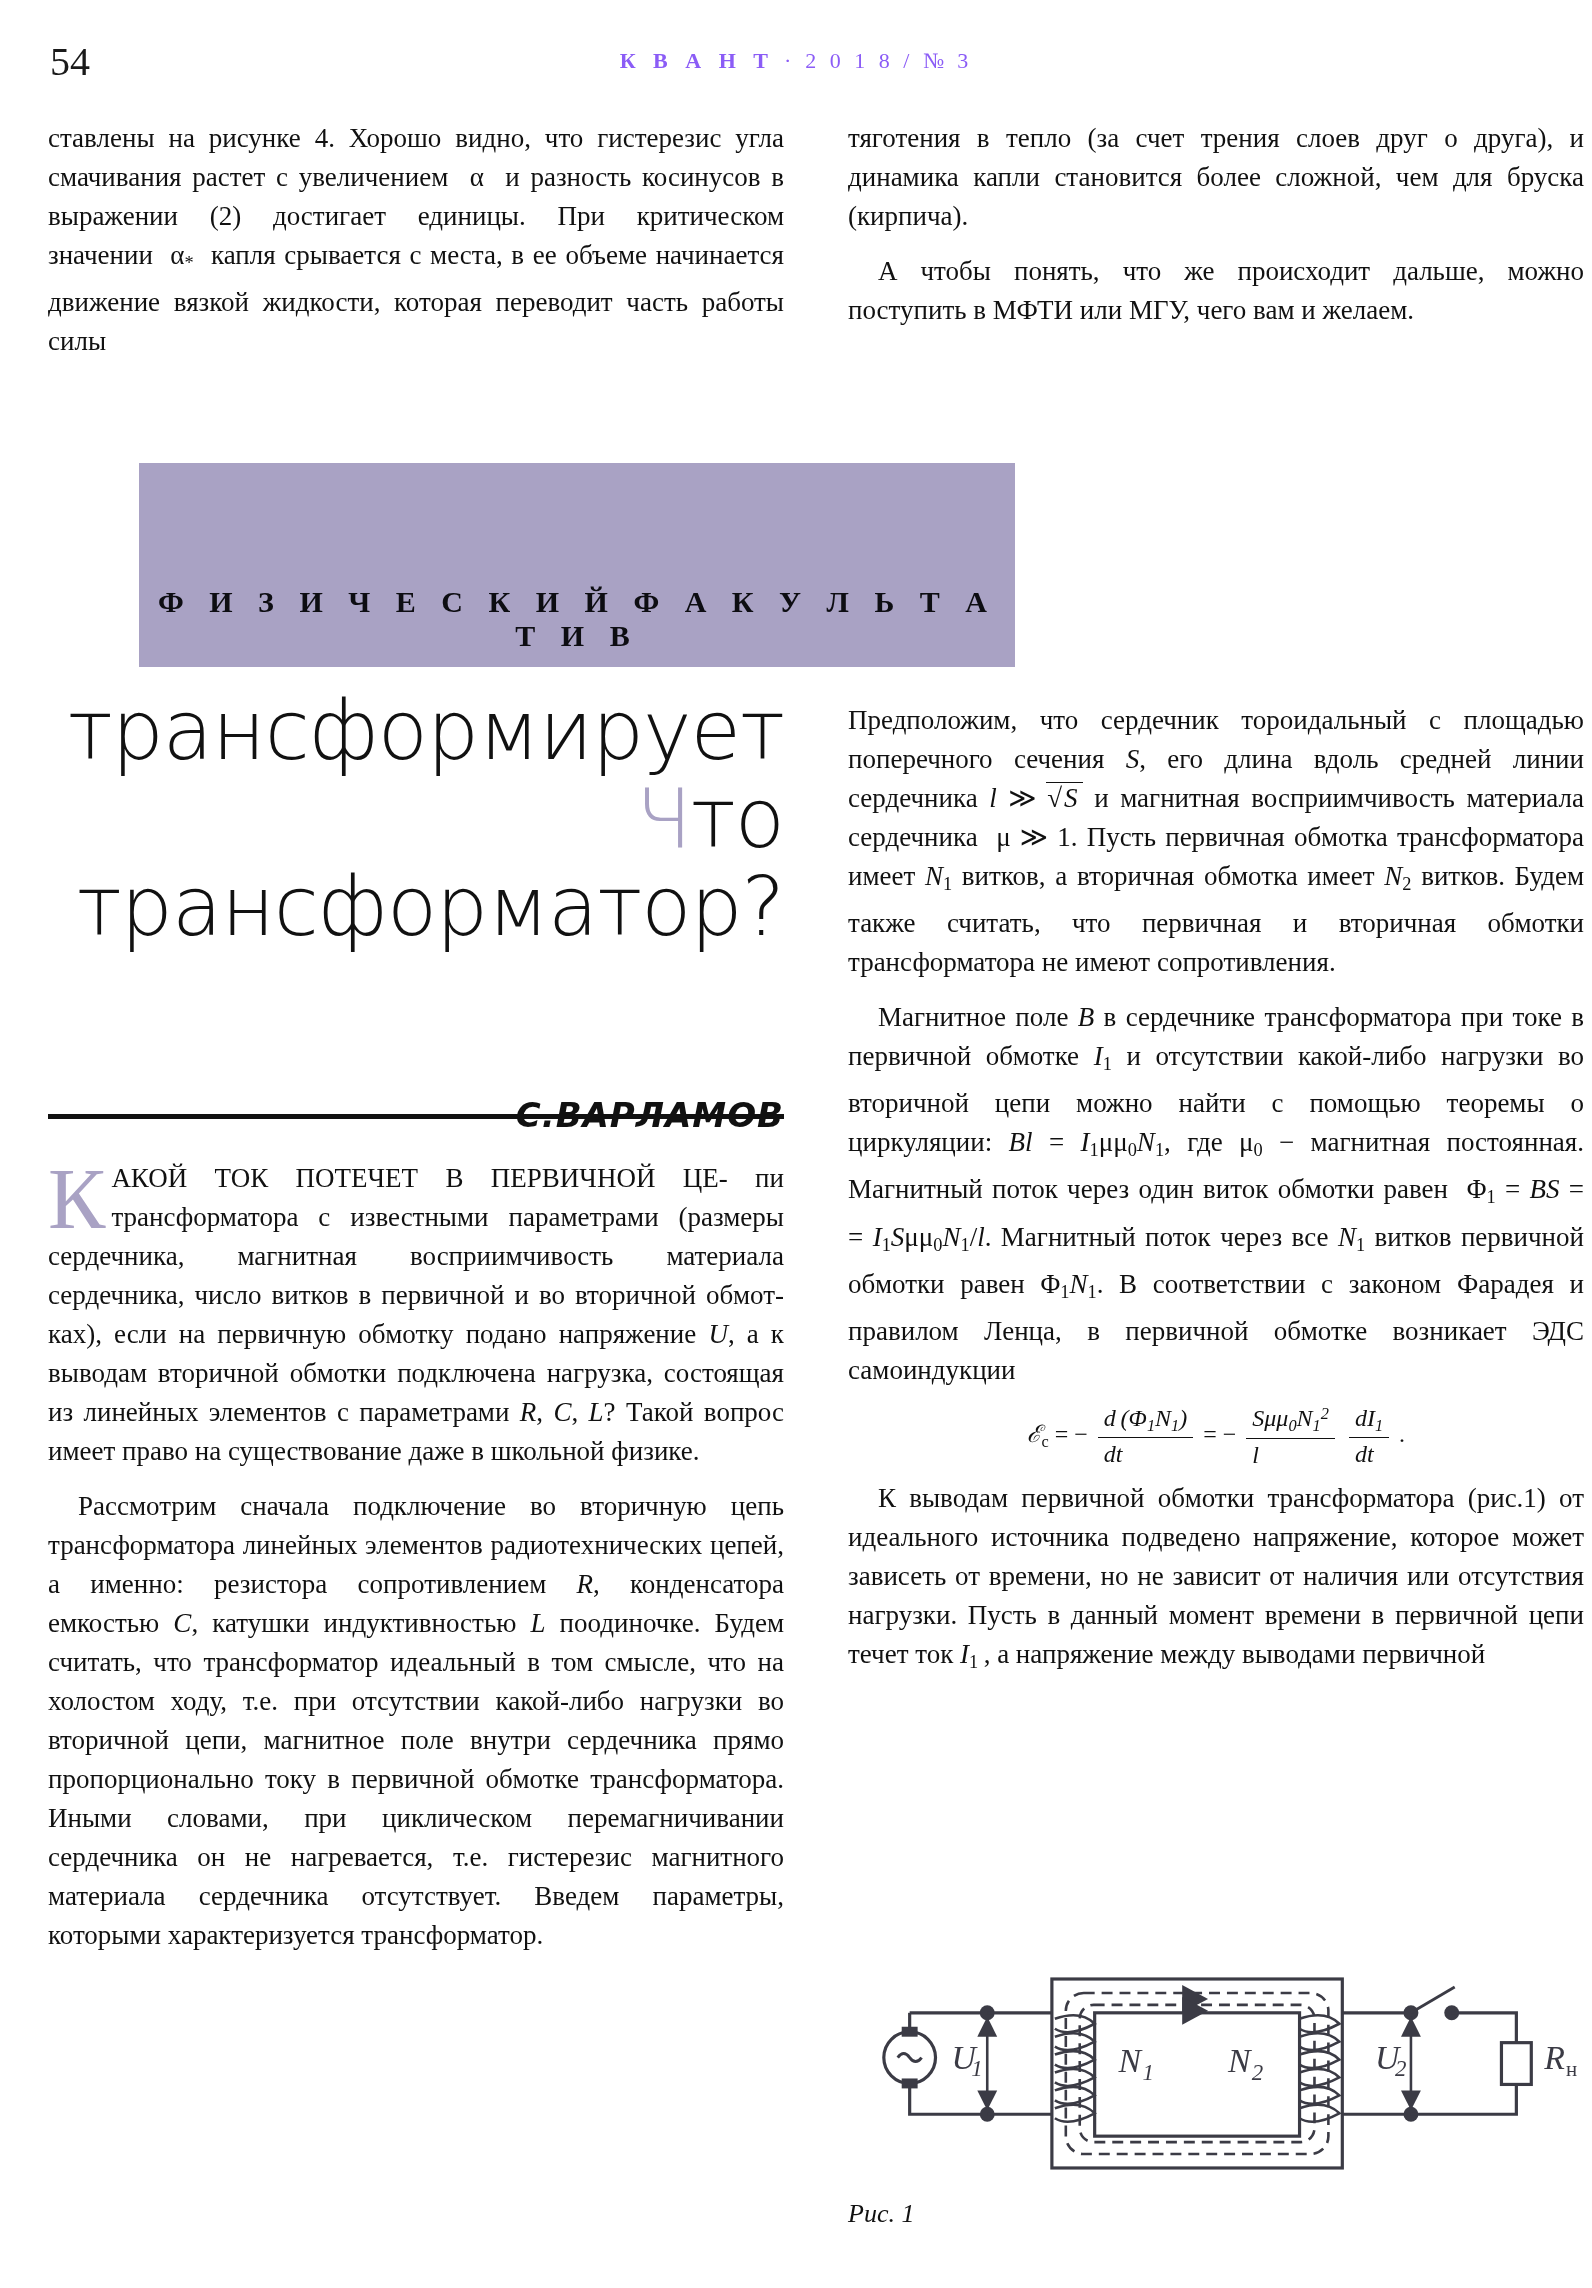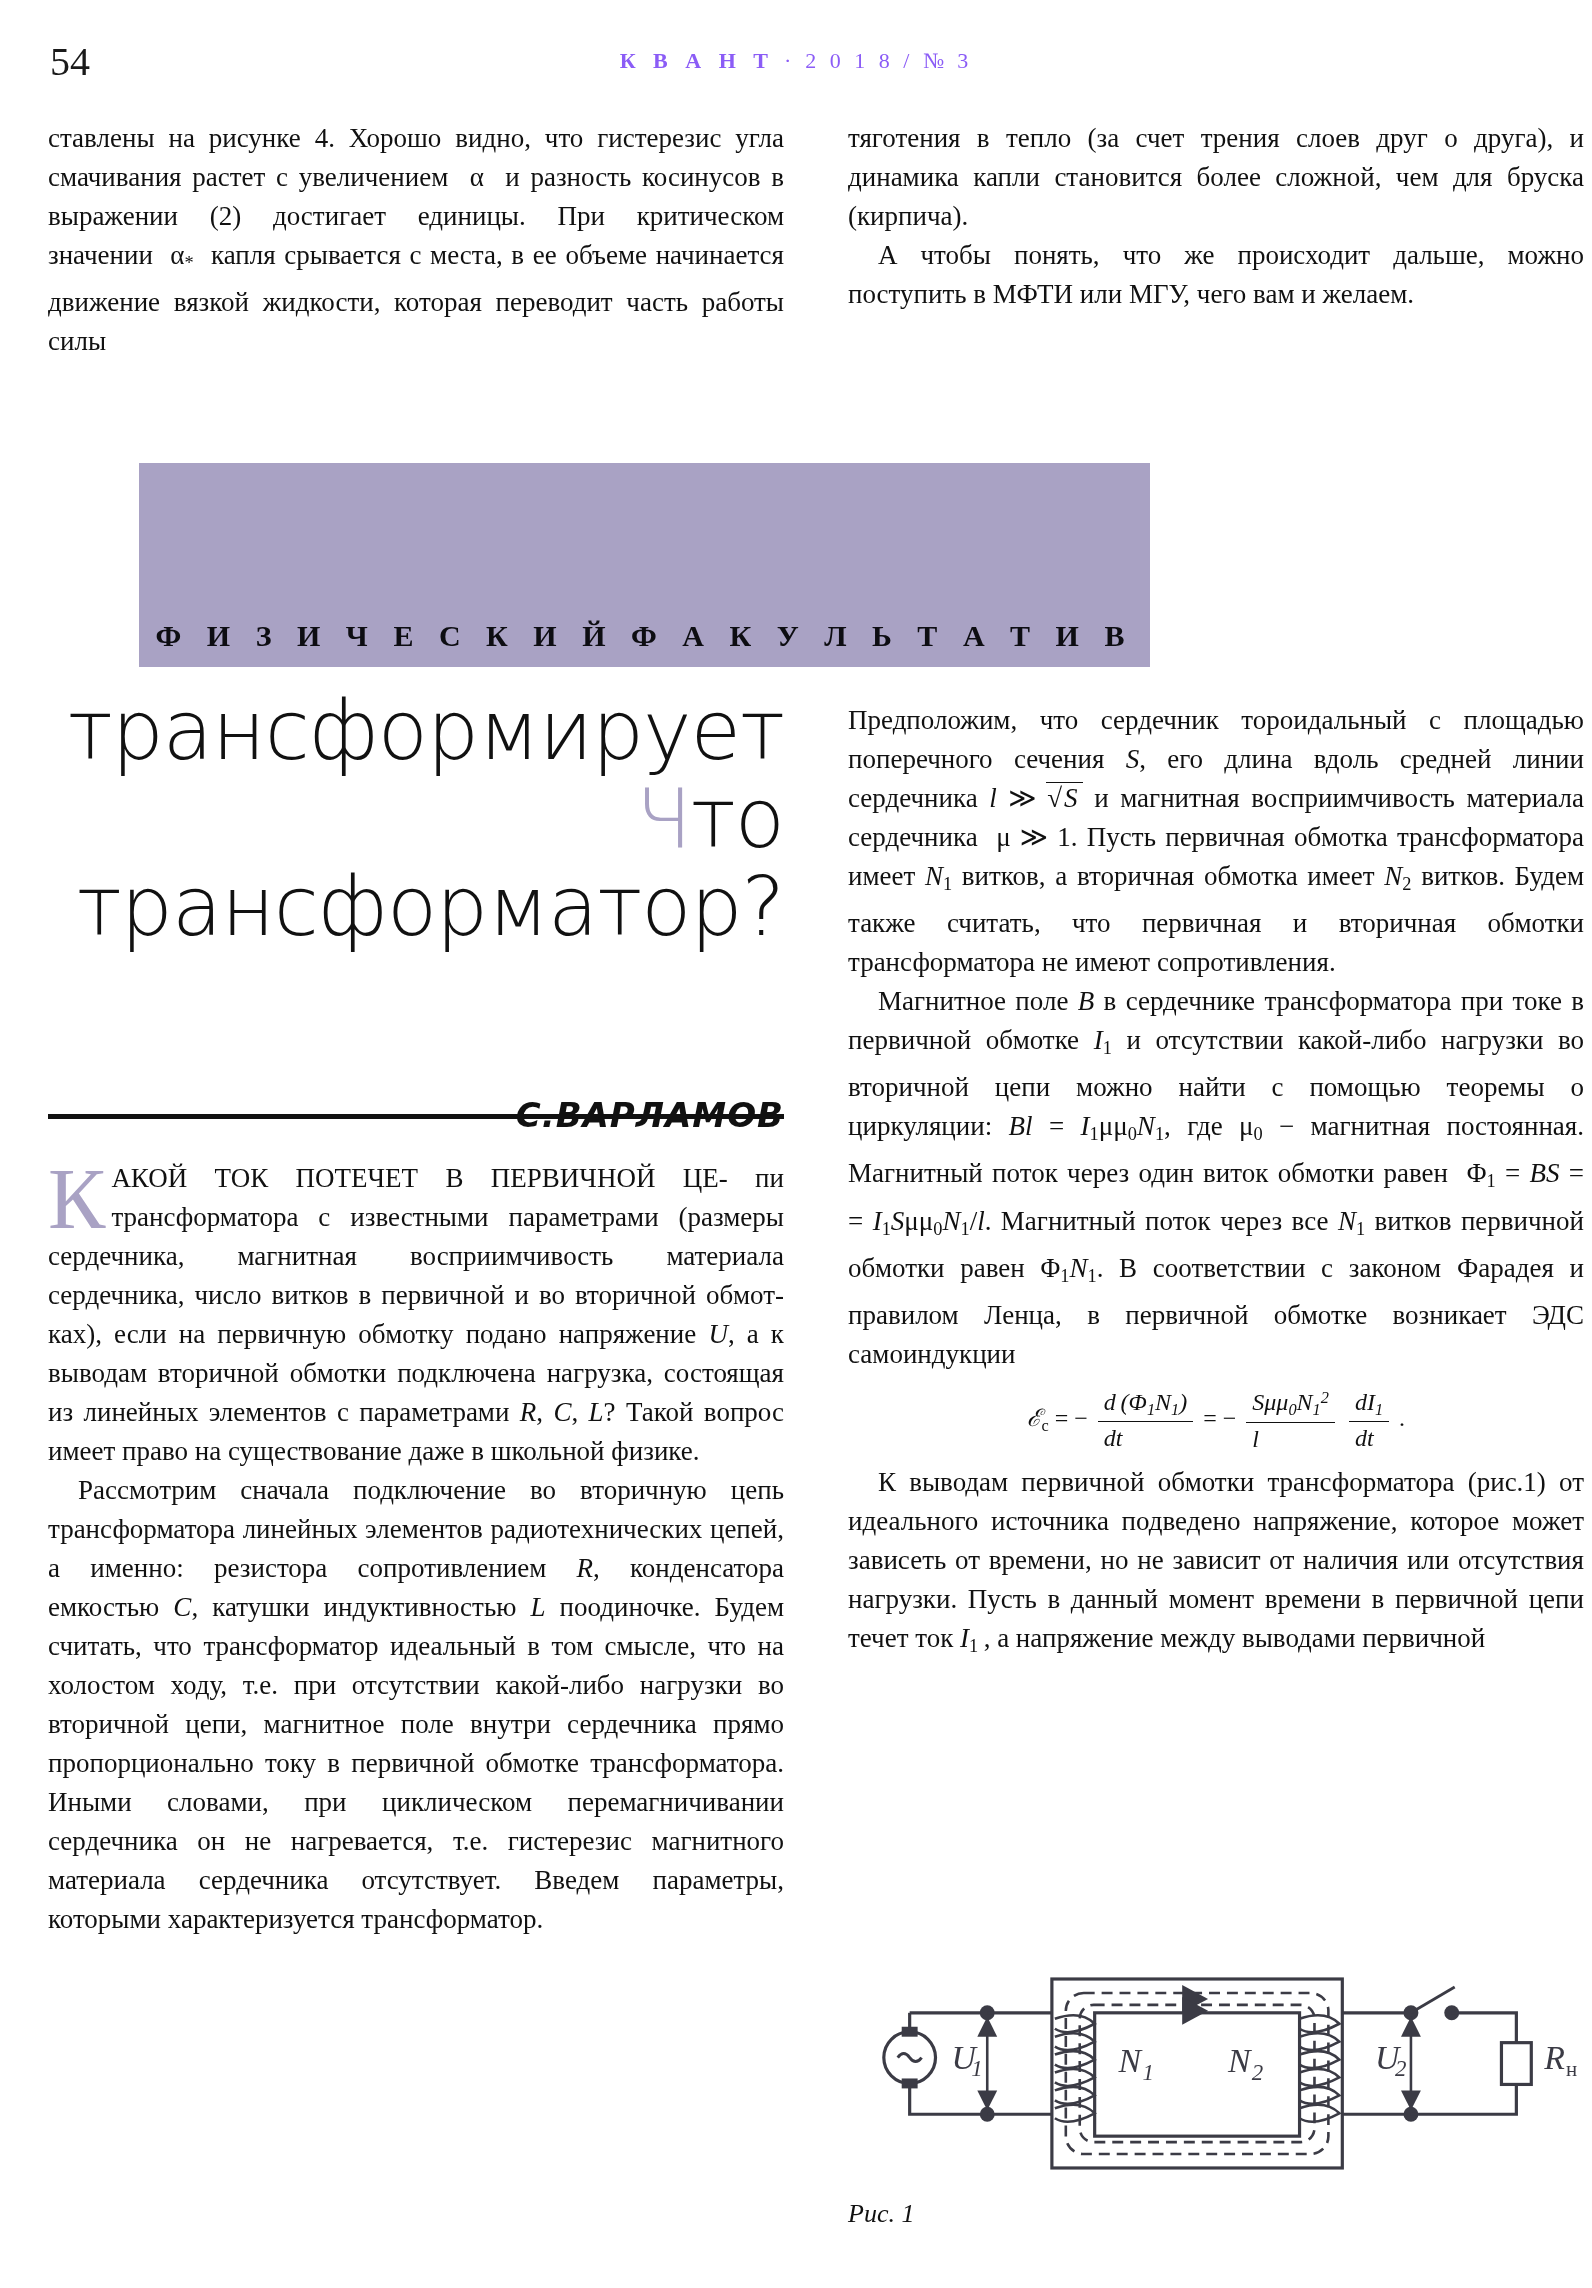--- a/index.html
+++ b/index.html
@@ -37,31 +37,31 @@
 
   p.body {
     margin:0;
     font-size:27px;
     line-height:39px;
     text-align:justify;
     text-justify:inter-word;
     hyphens:manual;
     color:#111;
   }
-  p.body + p.body { text-indent:30px; }
+  p.body + p.body { text-indent:30px;margin-top:16px; }
   .ind { text-indent:30px; }
 
   i, .it { font-style:italic; }
   .sub { font-size:0.68em; vertical-align:-0.28em; }
   .sup { font-size:0.68em; vertical-align:0.45em; }
 
   
   .banner {
     position:absolute;
-    left:139px; top:463px; width:1011px; height:204px;
+    left:139px; top:463px; width:876px; height:204px;
     background:#a9a2c4;
   }
   .banner-label {
     position:absolute; left:0; right:0; bottom:14px;
     text-align:center;
     font-size:30px;
     font-weight:bold;
     letter-spacing:9px;
     color:#0d0d12;
     font-family:"Liberation Serif", serif;

